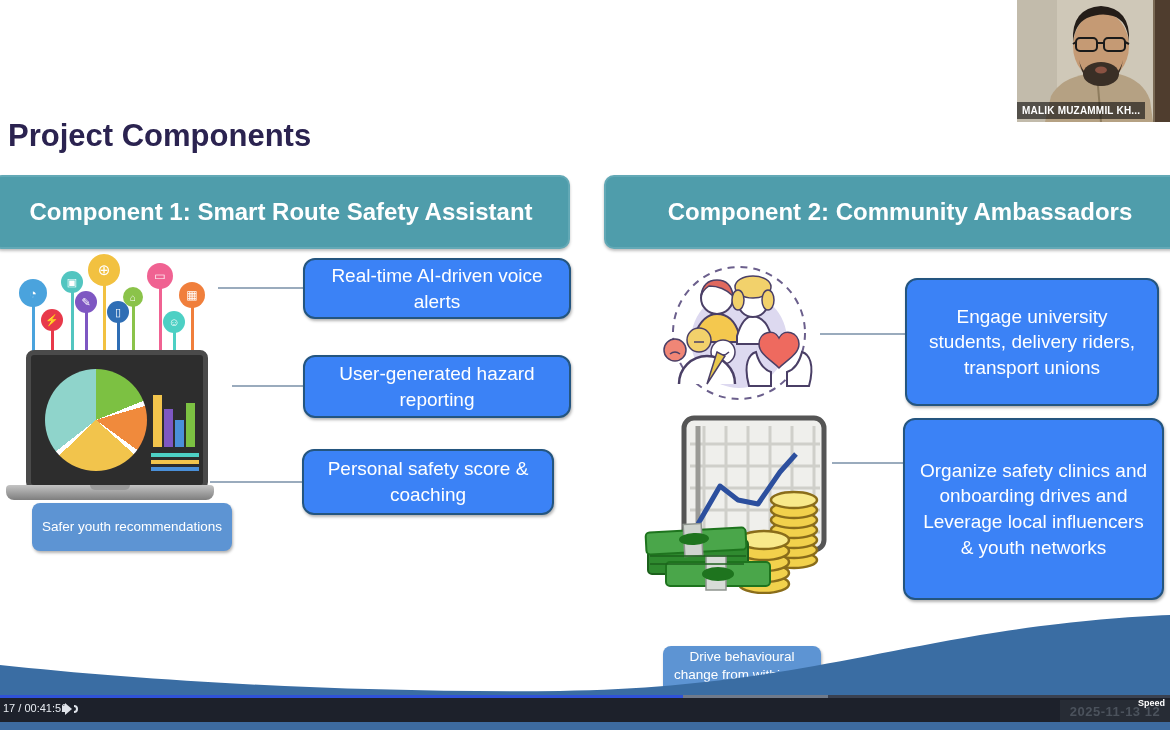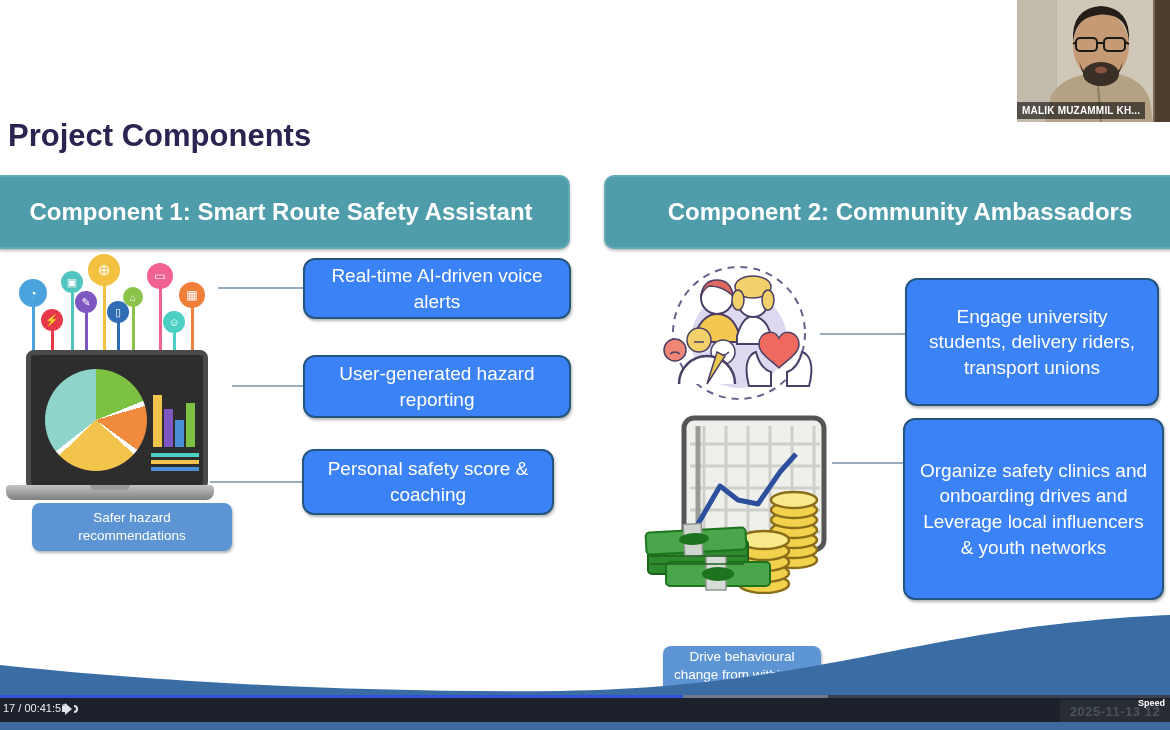--- a/index.html
+++ b/index.html
@@ -95,21 +95,21 @@
 
     <div class="conn" style="left:218px;top:219px;width:86px;"></div>
     <div class="conn" style="left:232px;top:317px;width:72px;"></div>
     <div class="conn" style="left:210px;top:413px;width:93px;"></div>
     <div class="conn" style="left:820px;top:265px;width:86px;"></div>
     <div class="conn" style="left:832px;top:394px;width:72px;"></div>
 
     <div class="bbox b1">Real-time AI-driven voice alerts</div>
     <div class="bbox b3">Personal safety score &amp; coaching</div>
     <div class="bbox b2">User-generated hazard reporting</div>
-    <div class="lbox l1">Safer hazard recommendations</div>
+    <div class="lbox l1">Safer youth recommendations</div>
 
     <div class="bbox r1">Engage university students, delivery riders, transport unions</div>
     <div class="bbox r2">Organize safety clinics and onboarding drives and Leverage local influencers &amp; youth networks</div>
     <div class="lbox l2">Drive behavioural change from within the community</div>
 
     <div class="stem" style="left:32px;top:235px;height:52px;background:#4aa3dd;"></div>
     <div class="stem" style="left:51px;top:258px;height:30px;background:#e8394a;"></div>
     <div class="stem" style="left:71px;top:221px;height:66px;background:#52c5c0;"></div>
     <div class="stem" style="left:85px;top:241px;height:46px;background:#7e57c2;"></div>
     <div class="stem" style="left:103px;top:214px;height:73px;background:#f2c140;"></div>

